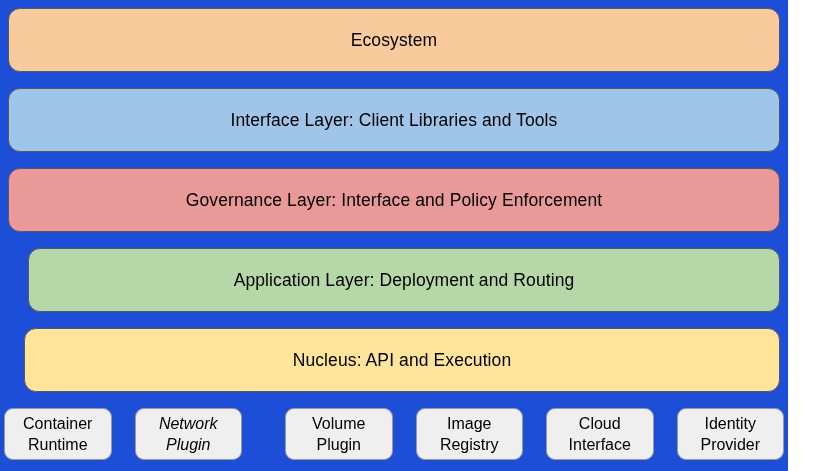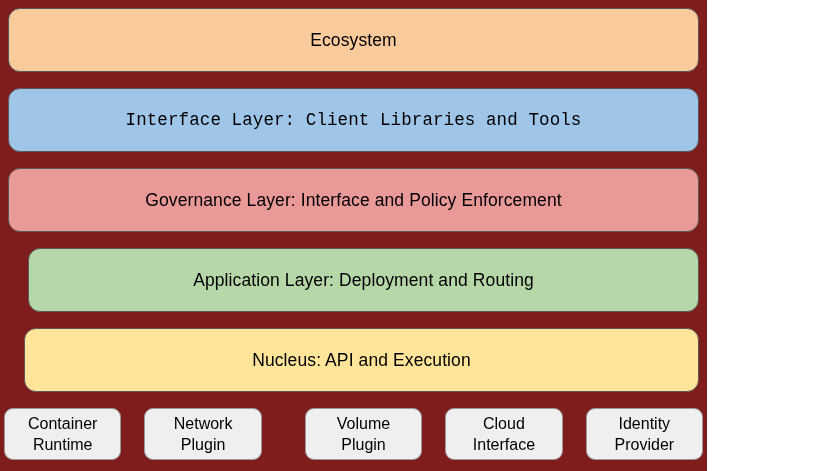--- a/index.html
+++ b/index.html
@@ -4,24 +4,24 @@
 <style>
   html, body {
     margin: 0;
     padding: 0;
     background: #ffffff;
     font-family: "Liberation Sans", sans-serif;
     color: #000000;
   }
   .canvas {
     box-sizing: border-box;
-    width: 707px;
+    width: 788px;
     height: 471px;
     padding: 8px 8px 0 8px;
-    background: #7f1d1d;
+    background: #1d4ed8;
     overflow: hidden;
   }
   .layer {
     box-sizing: border-box;
     height: 64px;
     margin-bottom: 16px;
     border: 1px solid #595959;
     border-radius: 12px;
     display: flex;
     align-items: center;
@@ -52,42 +52,44 @@
 </style>
 </head>
 <body>
 
 <div class="canvas">
 
   <div class="layer" style="background-color: rgb(249, 203, 156);">
     <span>Ecosystem</span>
   </div>
 
-  <div class="layer" style="background-color: rgb(159, 197, 232); font-family: Liberation Mono, monospace;">
+  <div class="layer" style="background-color: rgb(159, 197, 232);">
     <span>Interface Layer: Client Libraries and Tools</span>
   </div>
 
   <div class="layer" style="background-color: rgb(234, 153, 153);">
     <span>Governance Layer: Interface and Policy Enforcement</span>
   </div>
 
   <div class="layer" style="background-color: rgb(182, 215, 168); margin-left: 20px;">
     <span>Application Layer: Deployment and Routing</span>
   </div>
 
   <div class="layer" style="background-color: rgb(255, 229, 153); margin-left: 16px;">
     <span>Nucleus: API and Execution</span>
   </div>
 
   <div class="providers">
     <div class="provider" style="background-color: rgb(239, 239, 239);">Container
 Runtime</div>
-    <div class="provider" style="background-color: rgb(239, 239, 239);">Network
+    <div class="provider" style="background-color: rgb(239, 239, 239); font-style: italic;">Network
 Plugin</div>
     <div class="provider" style="background-color: rgb(239, 239, 239); margin-left: 20px;">Volume
 Plugin</div>
+    <div class="provider" style="background-color: rgb(239, 239, 239);">Image
+Registry</div>
     <div class="provider" style="background-color: rgb(239, 239, 239);">Cloud
 Interface</div>
     <div class="provider" style="background-color: rgb(239, 239, 239); text-align: center;">Identity
 Provider</div>
   </div>
 
 </div>
 
 </body></html>

